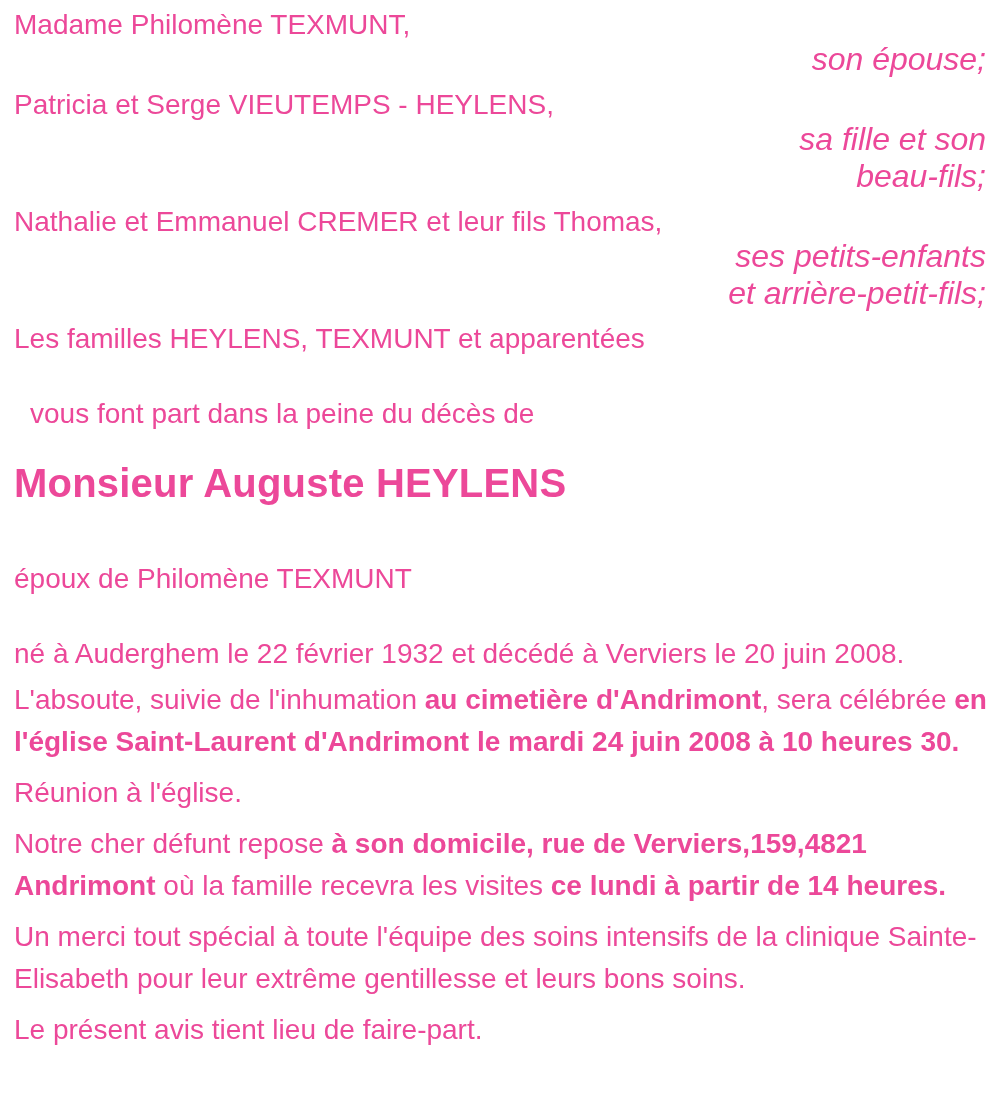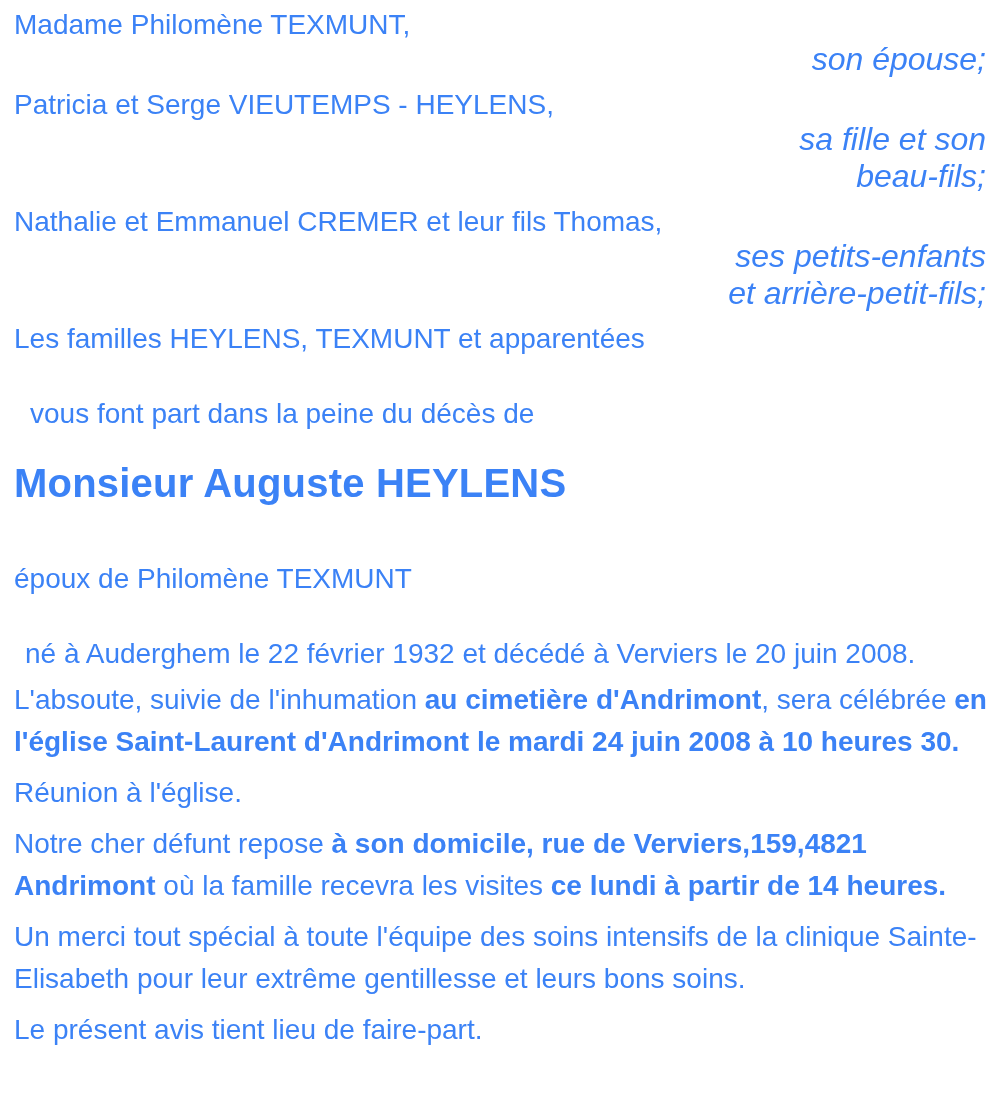--- a/index.html
+++ b/index.html
@@ -6,21 +6,21 @@
     margin: 0;
     padding: 0;
     background: #ffffff;
   }
   .doc {
     width: 1000px;
     height: 1105px;
     box-sizing: border-box;
     padding: 8px 12px 0 14px;
     background: #ffffff;
-    color: #3b82f6;
+    color: #ec4899;
     font-family: "Liberation Sans", "DejaVu Sans", sans-serif;
     font-size: 28px;
     overflow: hidden;
   }
   .name-line {
     margin: 0;
     line-height: 33px;
   }
   .mt-sm { margin-top: 10px; }
   .relation-line {
@@ -40,21 +40,21 @@
     font-size: 40px;
     font-weight: 700;
     line-height: 46px;
     letter-spacing: 0.2px;
   }
   .spouse-line {
     margin: 56px 0 0 0;
     line-height: 33px;
   }
   .birth-line {
-    margin: 42px 0 0 11px;
+    margin: 42px 0 0 0;
     line-height: 33px;
   }
   .body-para {
     margin: 9px 0 0 0;
     line-height: 42px;
   }
   .body-para b { font-weight: 700; }
 </style>
 </head>
 <body>

